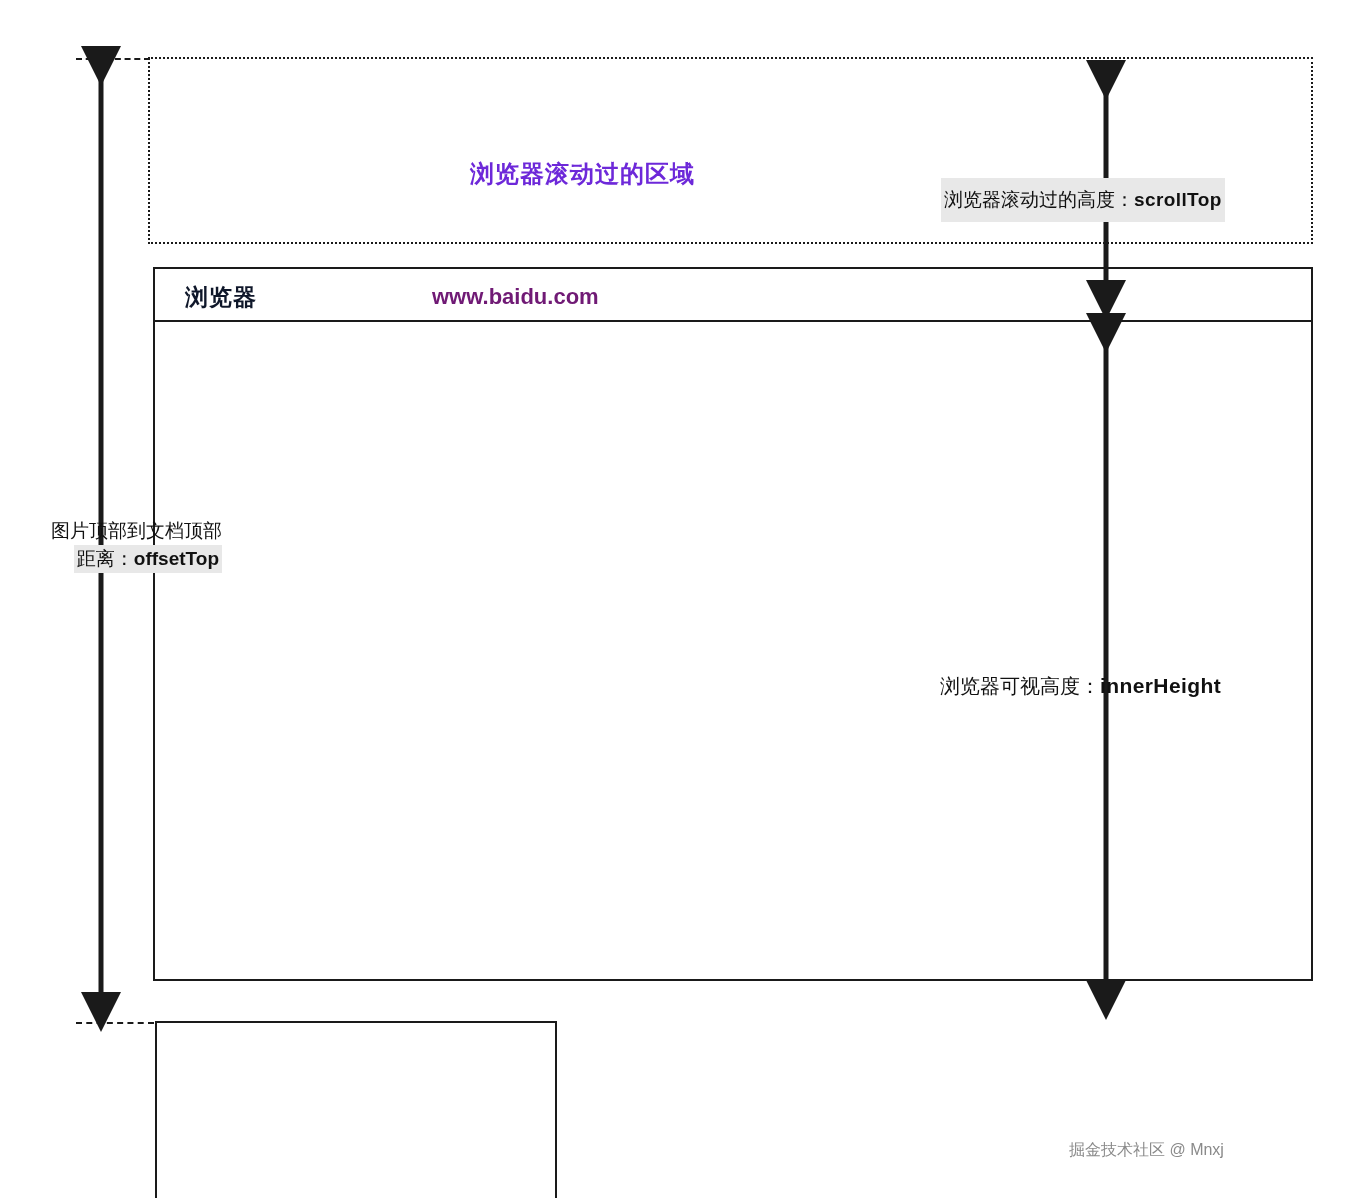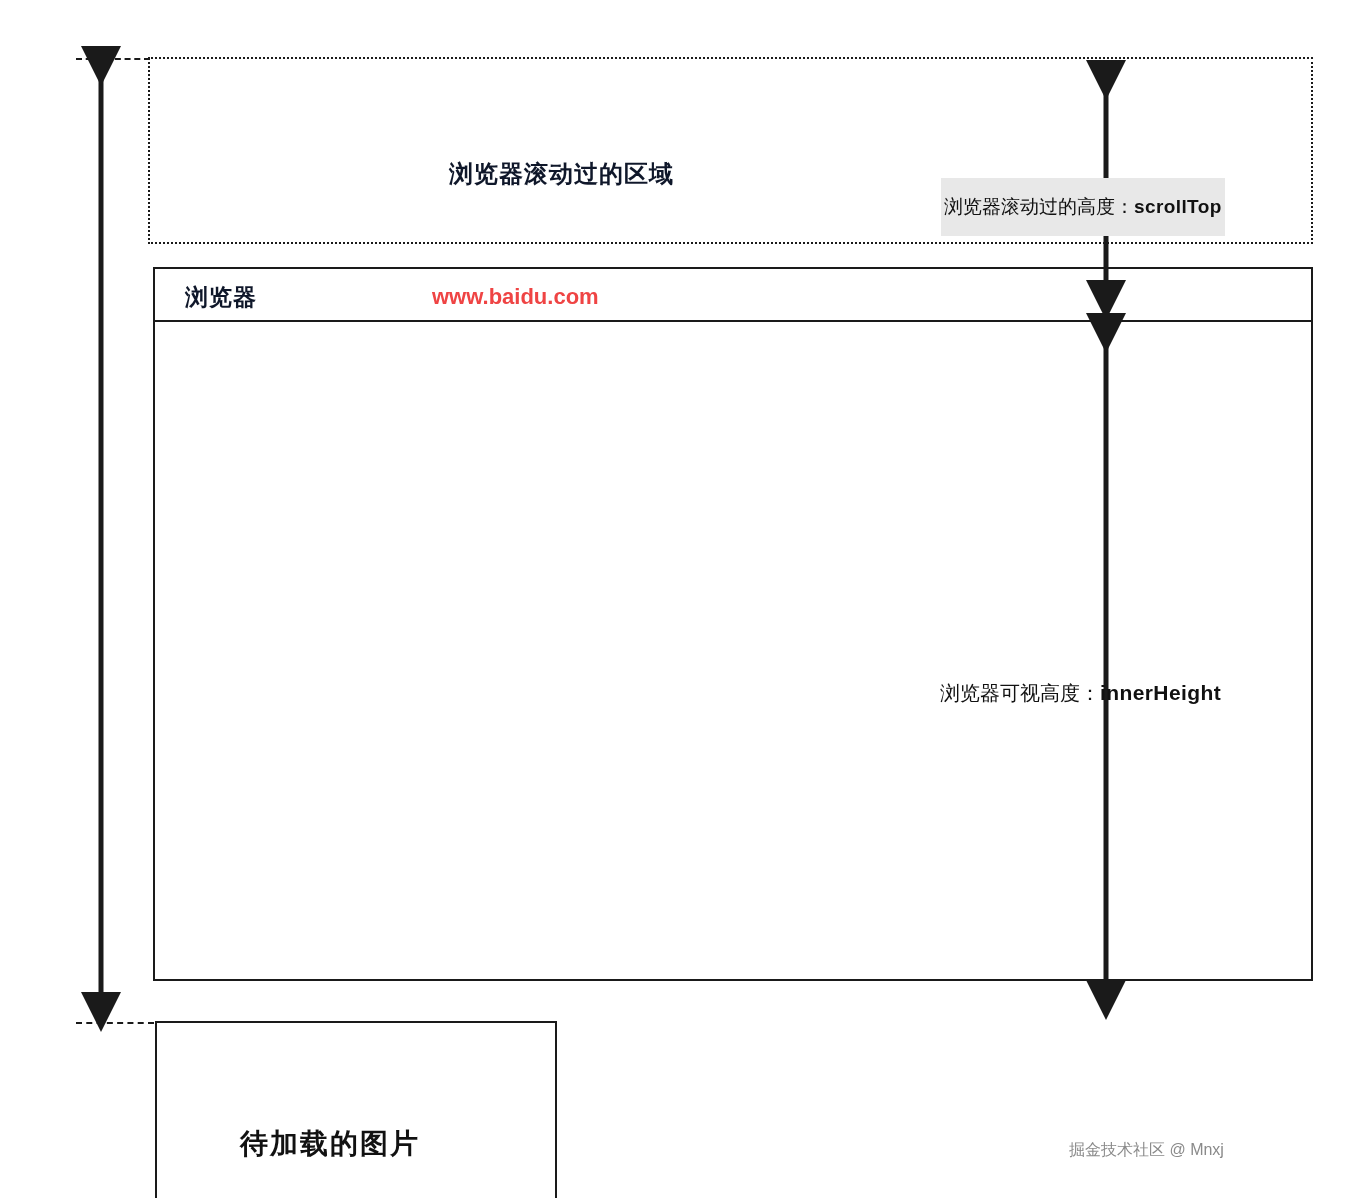--- a/index.html
+++ b/index.html
@@ -56,21 +56,21 @@
     font-weight: 700;
     letter-spacing: 1px;
     color: #0f172a;
   }
   .browser-url {
     position: absolute;
     left: 432px;
     top: 284px;
     font-size: 22px;
     font-weight: 700;
-    color: #ef4444;
+    color: #701a75;
   }
   
   .pending-image {
     left: 155px;
     top: 1021px;
     width: 402px;
     height: 200px;
     border: 2px solid #1a1a1a;
     background: #ffffff;
   }
@@ -79,34 +79,34 @@
     left: 240px;
     top: 1125px;
     font-size: 28px;
     font-weight: 700;
     letter-spacing: 2px;
     color: #111;
   }
   
   .scrolled-title {
     position: absolute;
-    left: 449px;
+    left: 470px;
     top: 158px;
     font-size: 24px;
     font-weight: 700;
     letter-spacing: 1px;
-    color: #0f172a;
+    color: #6d28d9;
   }
   
   .annot {
     position: absolute;
     font-size: 19px;
     color: #111;
     background: #e8e8e8;
-    padding: 16px 3px;
+    padding: 9px 3px;
     white-space: nowrap;
   }
   .annot b {
     font-weight: 700;
     letter-spacing: 0.4px;
   }
   .annot-scrolltop {
     left: 941px;
     top: 178px;
   }
@@ -204,18 +204,21 @@
   <div class="browser-url">www.baidu.com</div>
 
   <div class="annot annot-scrolltop">
     <span>浏览器滚动过的高度：</span><b>scrollTop</b>
   </div>
 
   <div class="annot annot-innerheight">
     <span>浏览器可视高度：</span><b>innerHeight</b>
   </div>
 
-
-  <div class="pending-image-label">待加载的图片</div>
+  <div class="offsettop-wrap">
+    <span class="offsettop-line1">图片顶部到文档顶部</span>
+    <span class="offsettop-line2"><span>距离：</span><b>offsetTop</b></span>
+  </div>
+
 
   <div class="watermark">掘金技术社区 @ Mnxj</div>
 
 </div>
 
 </body></html>

